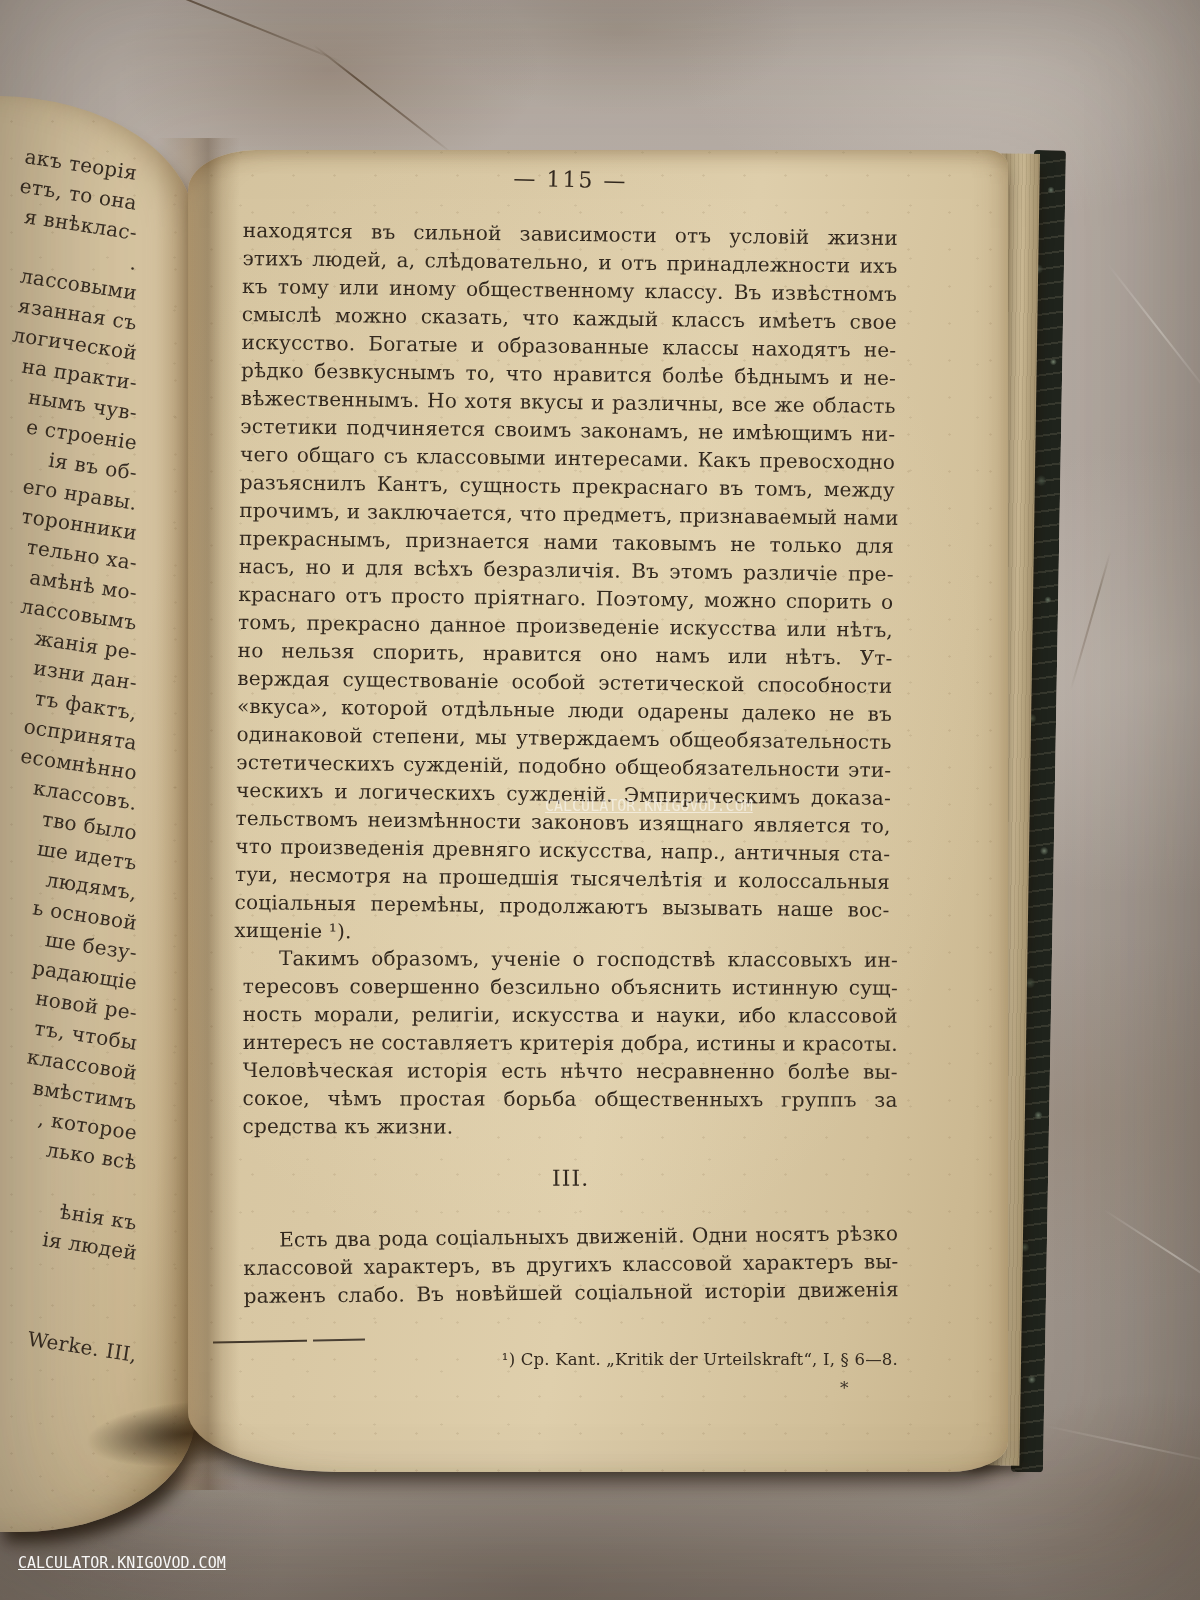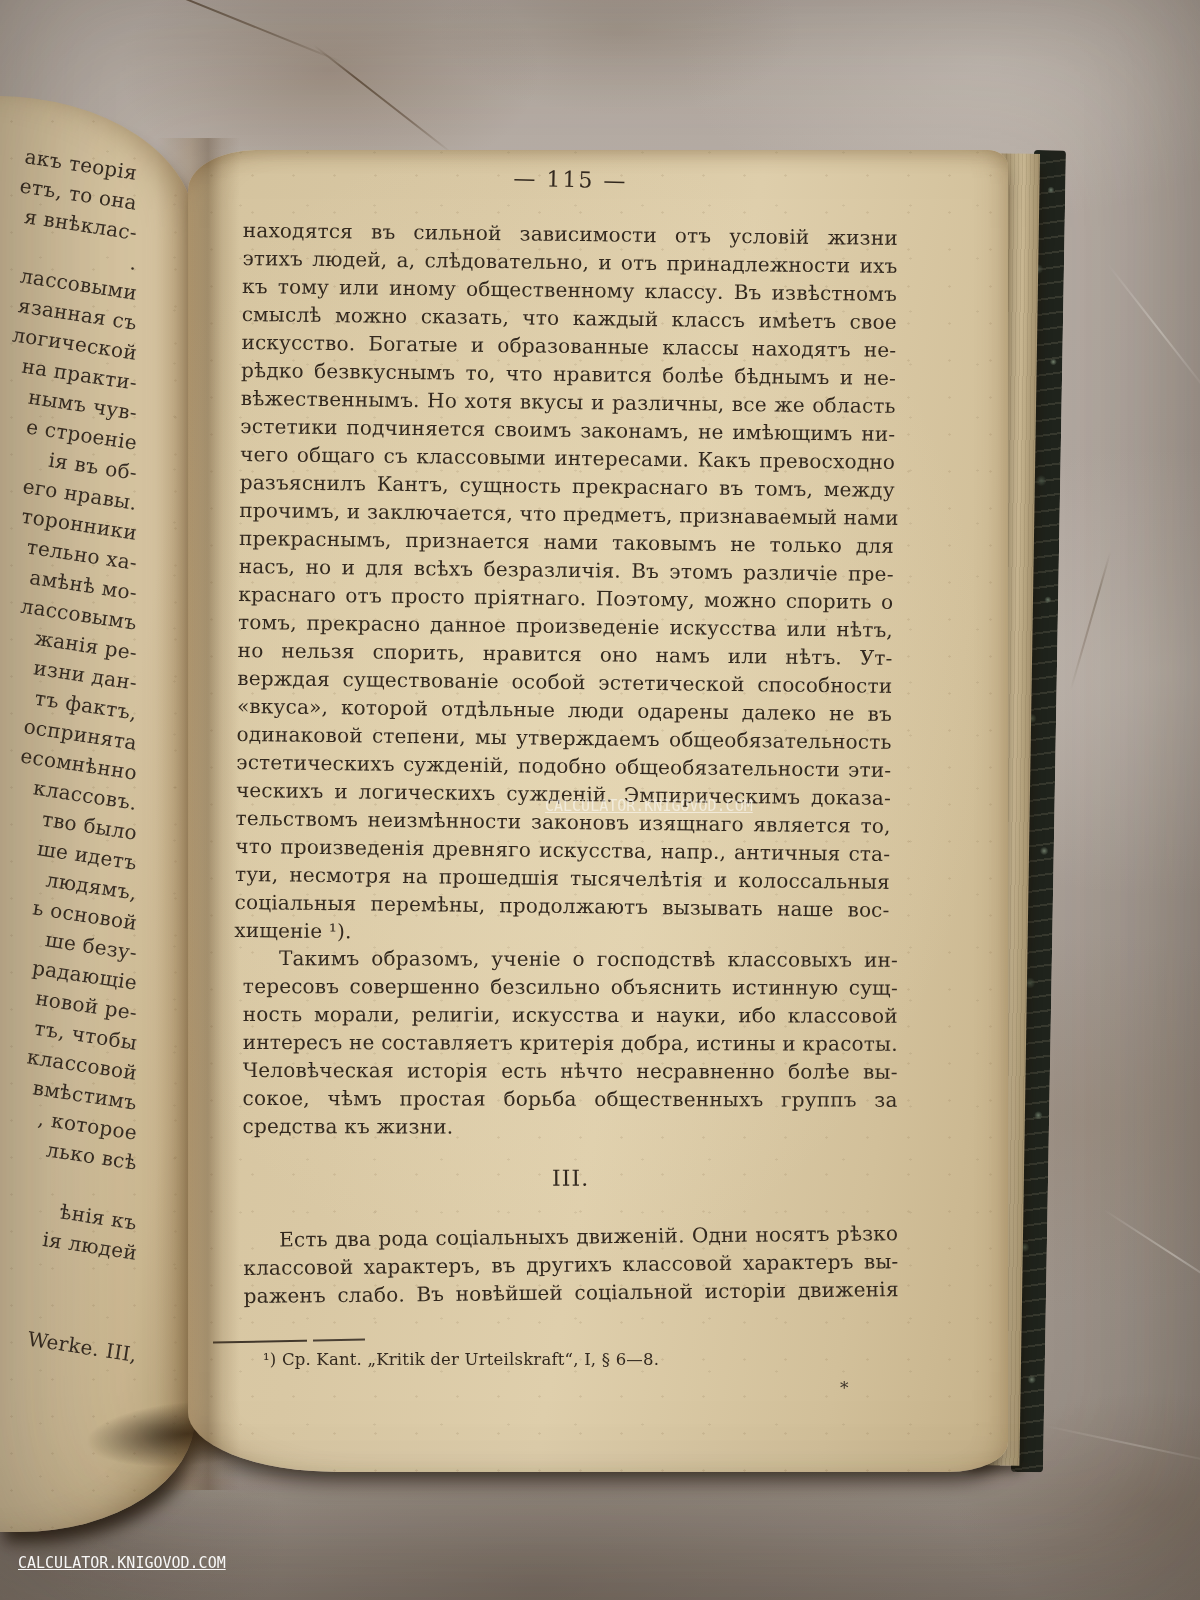--- a/index.html
+++ b/index.html
@@ -95,21 +95,21 @@
   .blk2{transform:rotate(-.4deg);}
   .blk3{transform:rotate(-.6deg);}
   .line{height:28px;line-height:28px;font-size:20px;text-align:justify;text-align-last:justify;
     white-space:nowrap;letter-spacing:.2px;}
   .line.indent{text-indent:36px;}
   .line.endline{text-align-last:left;}
   .heading{height:30px;line-height:30px;text-align:center;font-size:22px;letter-spacing:1px;
     margin:26px 0 30px 0;}
   .footnote-rule{margin:30px 0 6px -30px;width:152px;height:2px;transform:rotate(-1.1deg);
     background:linear-gradient(90deg,#42382c 0 62%,transparent 62% 66%,#4a4034 66%);}
-  .footnote{font-size:16.5px;line-height:24px;text-indent:20px;letter-spacing:.2px;}
+  .footnote{font-size:16.5px;line-height:24px;text-indent:20px;letter-spacing:.2px;text-align:right;}
   .star{position:absolute;left:652px;top:1228px;font-size:17px;color:#3a3127;}
   
   .wm{position:absolute;z-index:10;color:#ffffff;font-family:"DejaVu Sans Mono", monospace;
     font-size:15px;white-space:nowrap;letter-spacing:0;text-decoration:underline;}
   .wm-mid{left:545px;top:797px;opacity:.55;}
   .wm-bottom{left:18px;top:1554px;opacity:.95;}
   .vignette{position:absolute;inset:0;z-index:9;pointer-events:none;
     box-shadow:inset 0 0 190px rgba(38,28,18,.28), inset 0 -60px 120px rgba(38,28,18,.18);}
 </style>
 </head>

